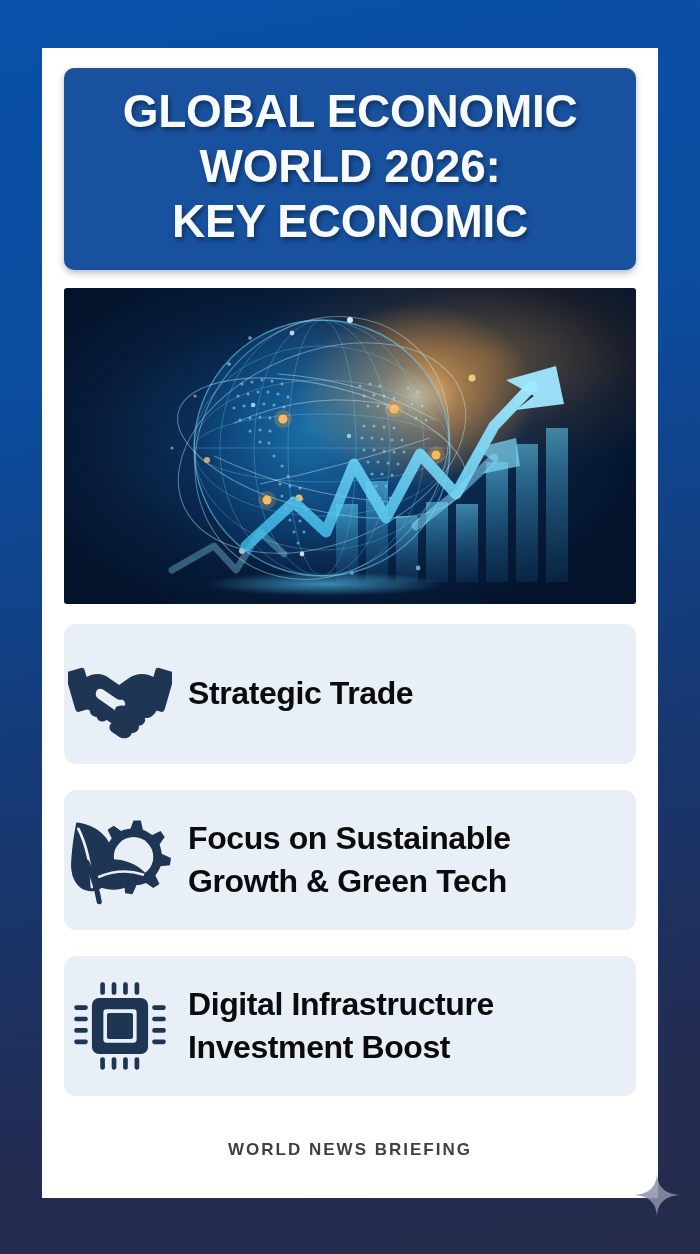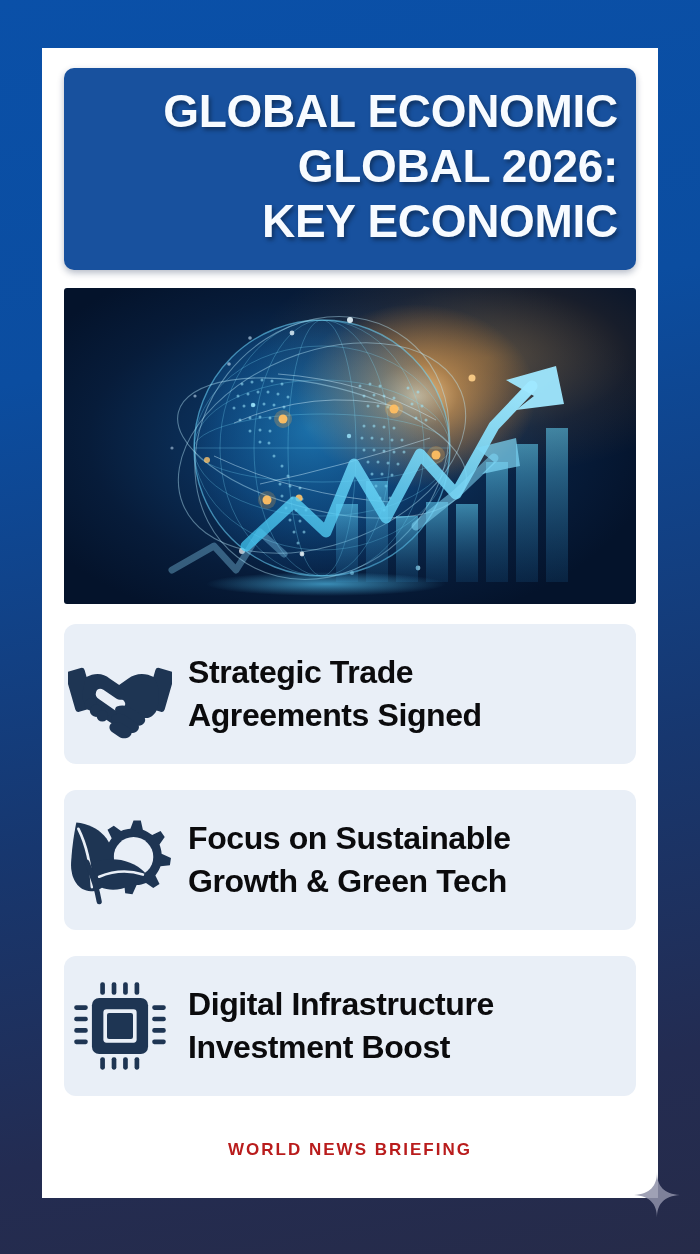--- a/index.html
+++ b/index.html
@@ -47,21 +47,20 @@
     text-align: center;
     box-shadow: 0 3px 7px rgba(10,30,70,0.30);
   }
   .title-banner h1 {
     color: #f7fbff;
     font-size: 47px;
     line-height: 1.20;
     font-weight: bold;
     letter-spacing: -0.3px;
     text-shadow: 2px 3px 4px rgba(0,0,0,0.38);
-    text-align: right;
   }
   .title-line { display: block; white-space: nowrap; }
   .title-line.l1 { font-size: 46px; }
   .title-line.l2 { font-size: 46px; }
   .title-line.l3 { font-size: 46px; }
 
   
   .hero {
     margin-top: 18px;
     height: 316px;
@@ -108,35 +107,35 @@
     letter-spacing: -0.4px;
   }
 
   
   .footer {
     margin-top: auto;
     padding-bottom: 38px;
     text-align: center;
   }
   .footer-text {
-    color: #b91c1c;
+    color: #404040;
     font-size: 17px;
     font-weight: bold;
     letter-spacing: 2.0px;
   }
 </style>
 </head>
 <body>
 
 <div class="poster">
 
   <div class="title-banner">
     <h1>
       <span class="title-line l1">GLOBAL ECONOMIC</span>
-      <span class="title-line l2">GLOBAL 2026:</span>
+      <span class="title-line l2">WORLD 2026:</span>
       <span class="title-line l3">KEY ECONOMIC</span>
     </h1>
   </div>
 
   <div class="hero">
     <svg viewBox="0 0 572 316" preserveAspectRatio="xMidYMid slice">
       <defs>
         <radialGradient id="globeGrad" cx="45%" cy="42%" r="62%">
           <stop offset="0%" stop-color="#2aa6e8" stop-opacity="0.50"></stop>
           <stop offset="55%" stop-color="#1577c4" stop-opacity="0.32"></stop>
@@ -362,21 +361,20 @@
           <path d="M83 30 C 74 25 65 26 58 31 L 44 41 C 42 43 42 45 44 46 L 52 51
                    C 55 53 56 56 54 58 L 70 68 C 76 71 82 68 85 62 C 88 55 88 44 86 38 Z"></path>
 
           <path d="M47 58 C 52 56 57 57 61 60 L 72 67 C 75 69 75 73 72 75 C 69 77 65 77 62 75 L 49 67 C 45 64 44 60 47 58 Z"></path>
           <path d="M44 66 C 49 64 53 65 57 68 L 66 74 C 69 76 69 80 66 82 C 63 84 59 84 56 82 L 45 75 C 41 72 41 68 44 66 Z"></path>
           <path d="M42 74 C 46 72 50 73 53 75 L 59 79 C 62 81 62 85 59 87 C 56 89 52 89 49 87 L 43 83 C 39 81 39 76 42 74 Z"></path>
         </svg>
       </span>
       <span class="outcome-text">
         <span>Strategic Trade</span><br>
-        <span>Agreements Signed</span>
       </span>
     </div>
 
     <div class="outcome-card">
       <span class="outcome-icon">
         <svg viewBox="0 0 100 92" fill="#1e3553">
 
           <path d="M63 8 L70 8 L72 17 C75 18 78 20 81 22 L89 18 L93 24 L88 31
                    C89 34 90 37 90 40 L99 44 L98 51 L89 52 C88 55 86 58 84 61 L88 69 L82 73 L75 68
                    C72 69 69 70 66 70 L62 79 L55 78 L54 69 C51 68 48 66 45 64 L37 68 L33 62 L38 55

